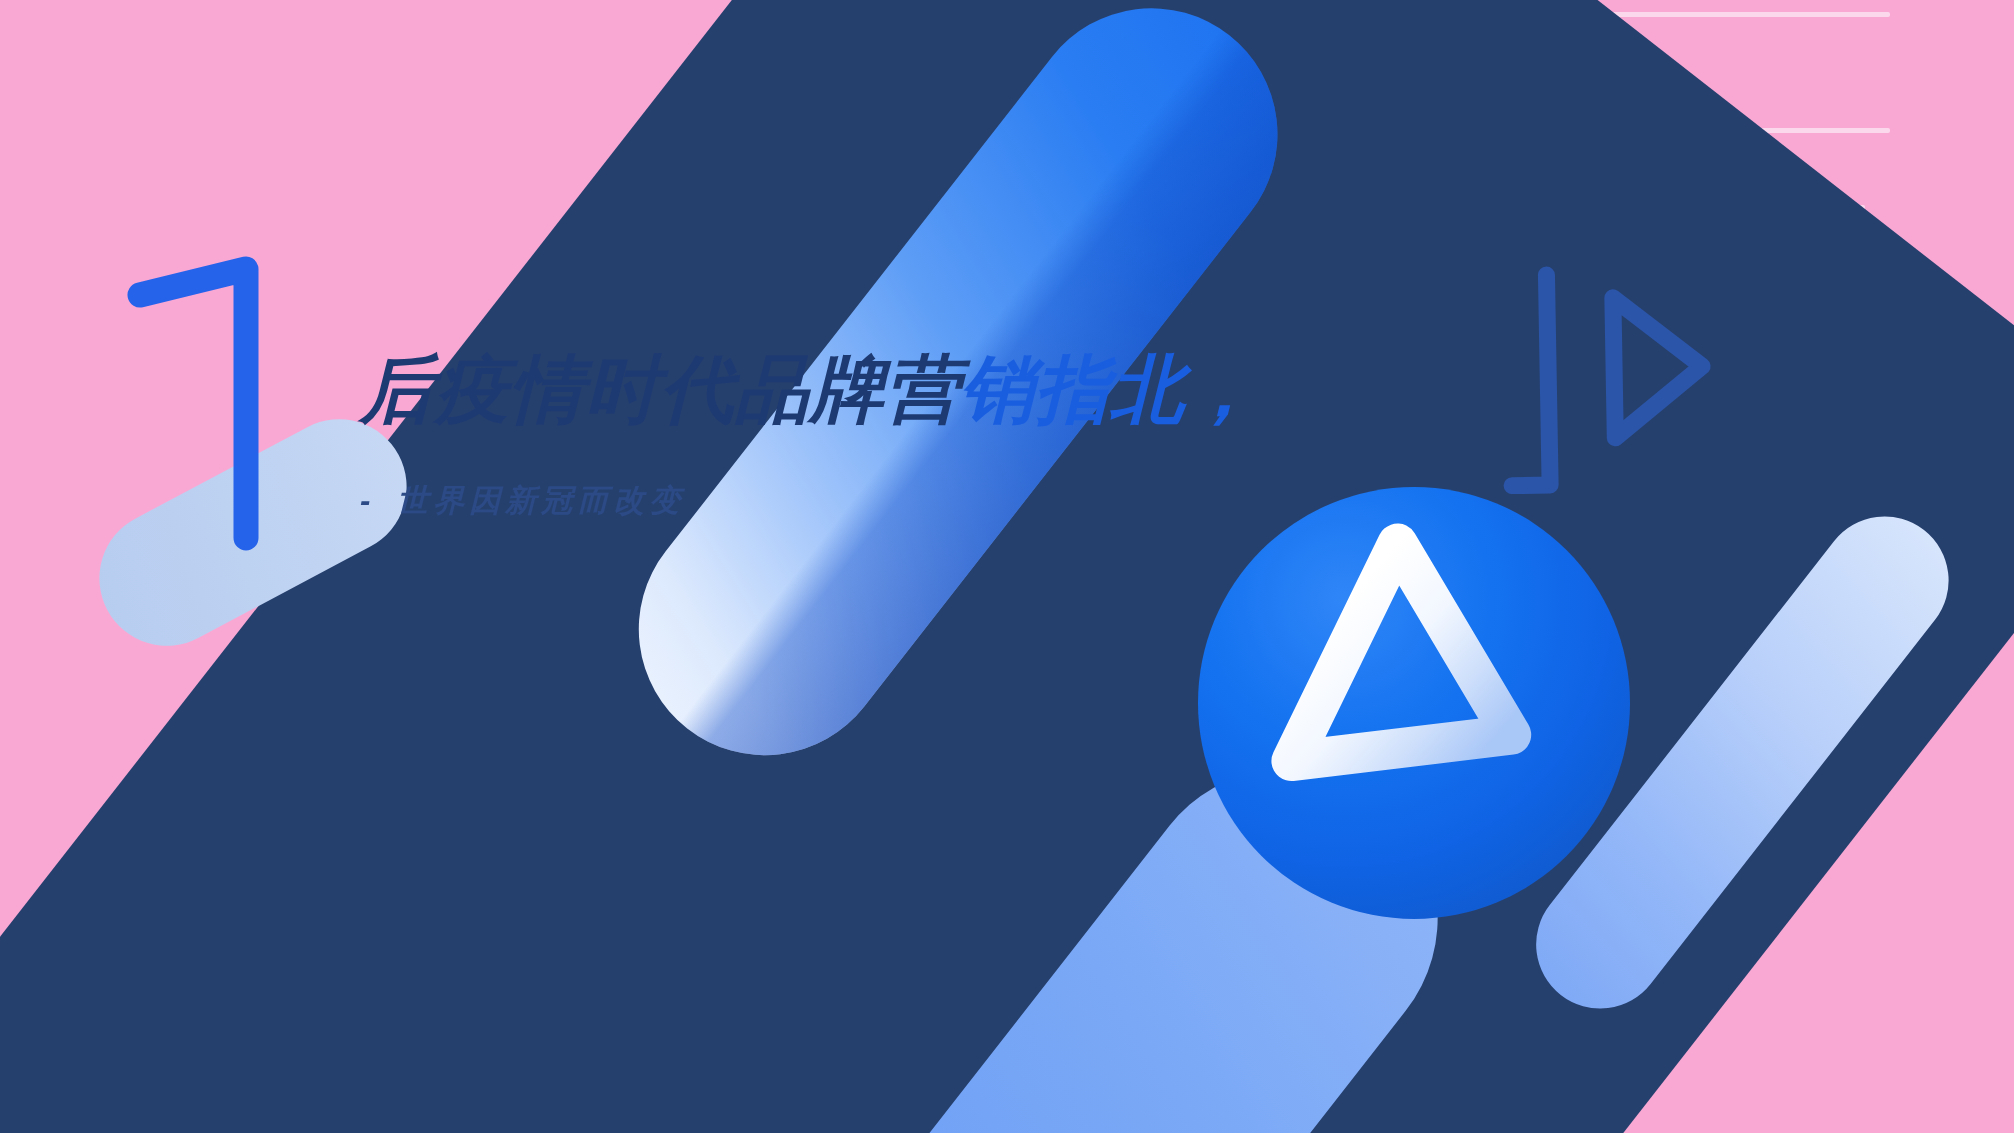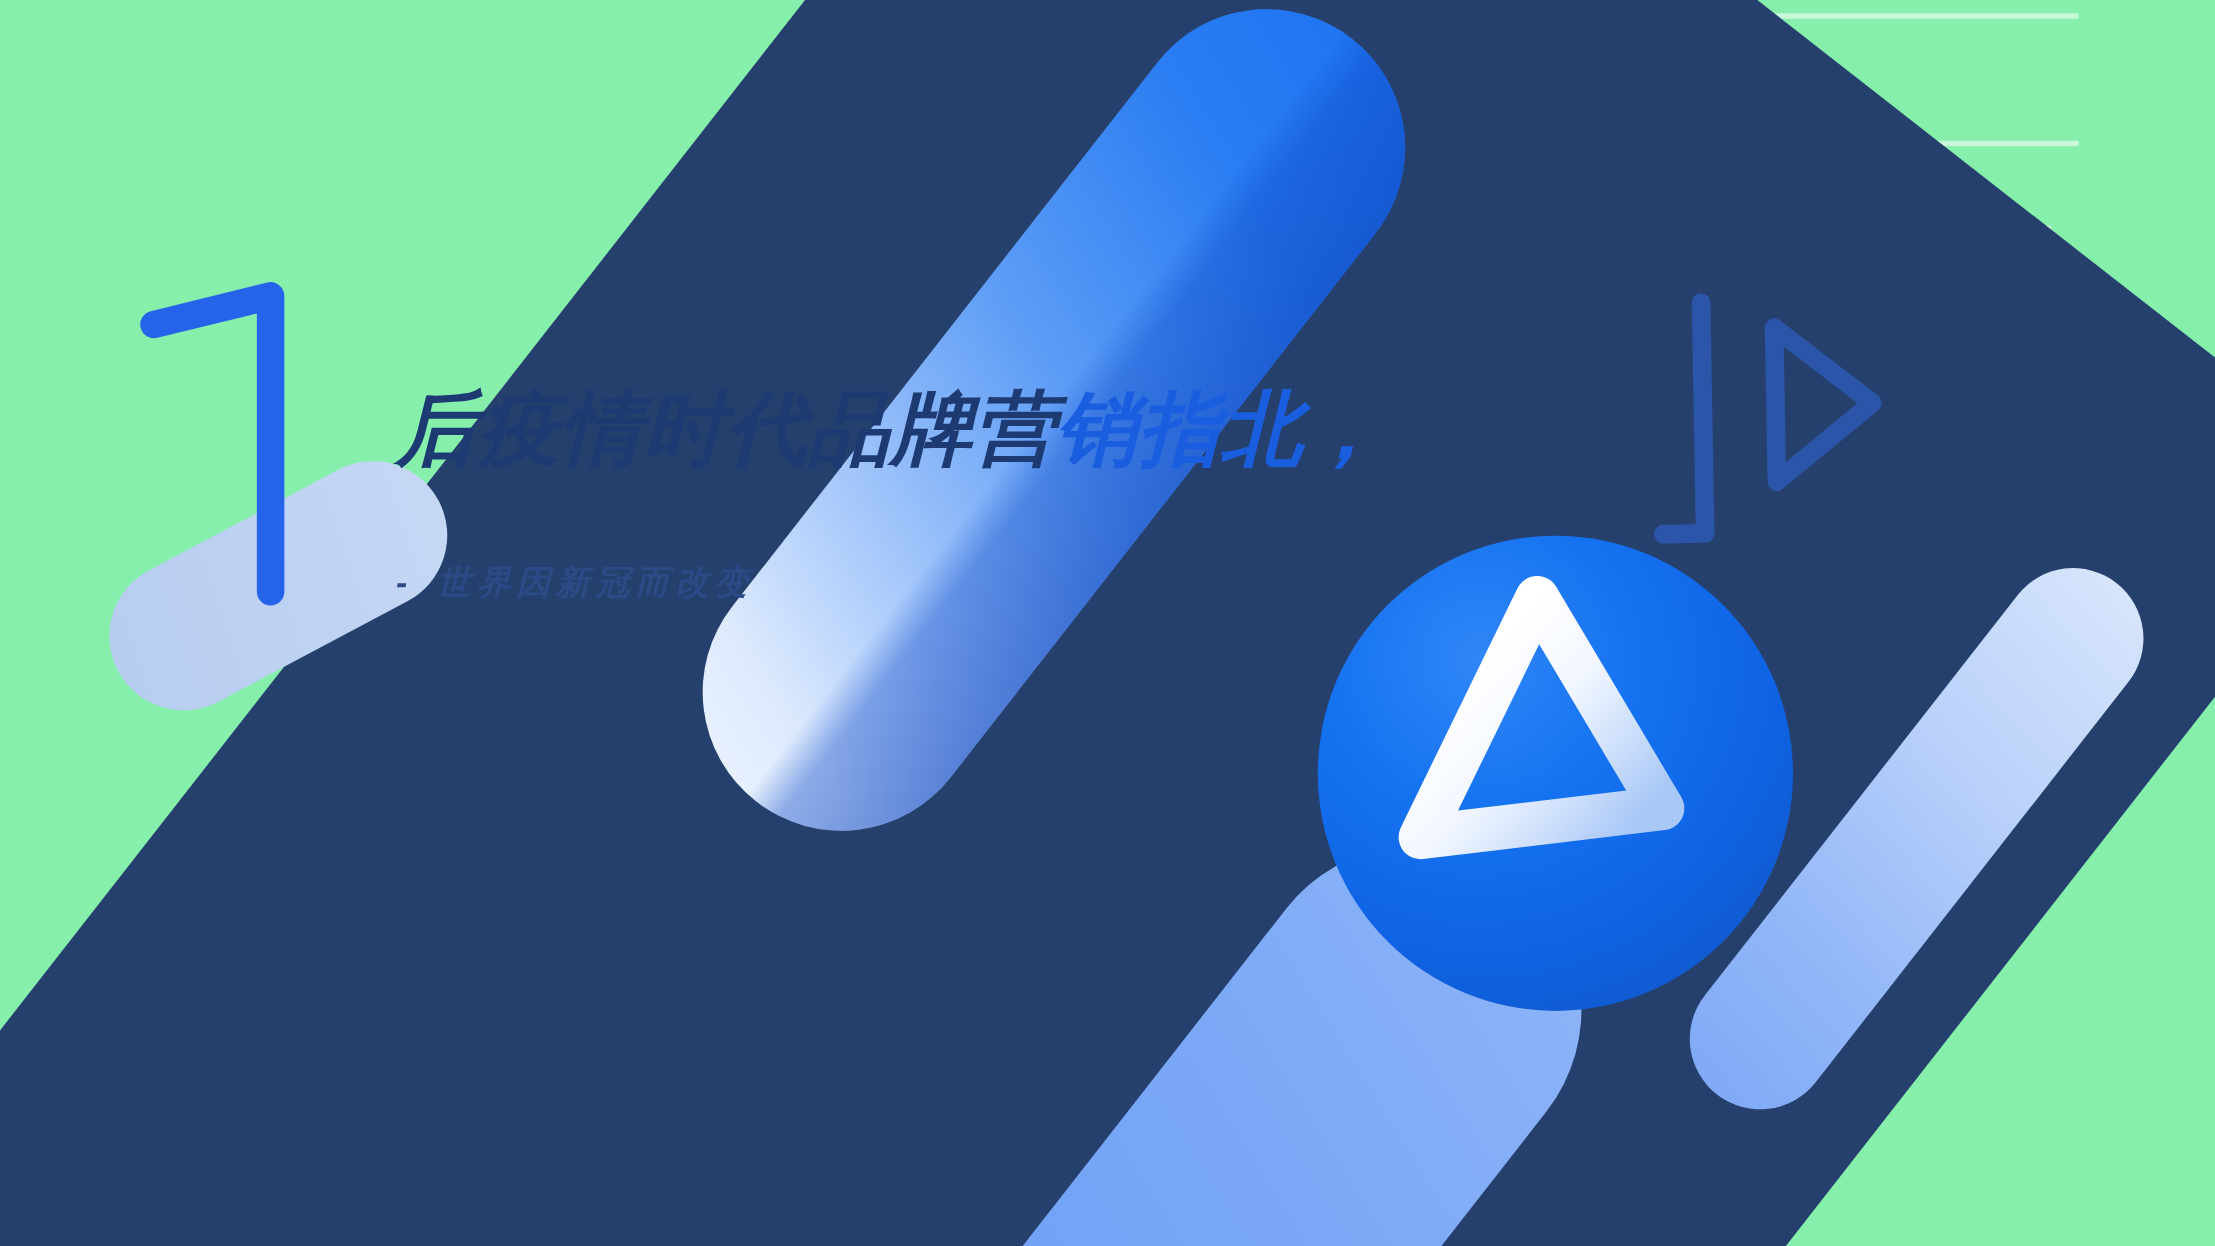--- a/index.html
+++ b/index.html
@@ -5,21 +5,21 @@
   html, body {
     margin: 0;
     padding: 0;
     background: #ffffff;
   }
   #slide {
     position: relative;
     width: 2014px;
     height: 1133px;
     overflow: hidden;
-    background: #86efac;
+    background: #f9a8d4;
     font-family: "Liberation Sans", "DejaVu Sans", sans-serif;
   }
 
   
   .bg-texture {
     position: absolute;
     inset: 0;
     pointer-events: none;
   }
   .tex-line {
@@ -184,21 +184,21 @@
     line-height: 1.14;
     font-weight: 700;
     font-style: italic;
     letter-spacing: 1px;
     color: #1e3a72;
     white-space: nowrap;
   }
   .headline .hl-accent { color: #1a5ee0; }
   .headline .hl-line { display: block; }
   .subtitle {
-    margin: 77px 0 0 0;
+    margin: 48px 0 0 0;
     font-size: 31px;
     font-weight: 700;
     font-style: italic;
     letter-spacing: 5px;
     color: #2b4a86;
     white-space: nowrap;
   }
   .subtitle .dash {
     display: inline-block;
     margin-right: 22px;

